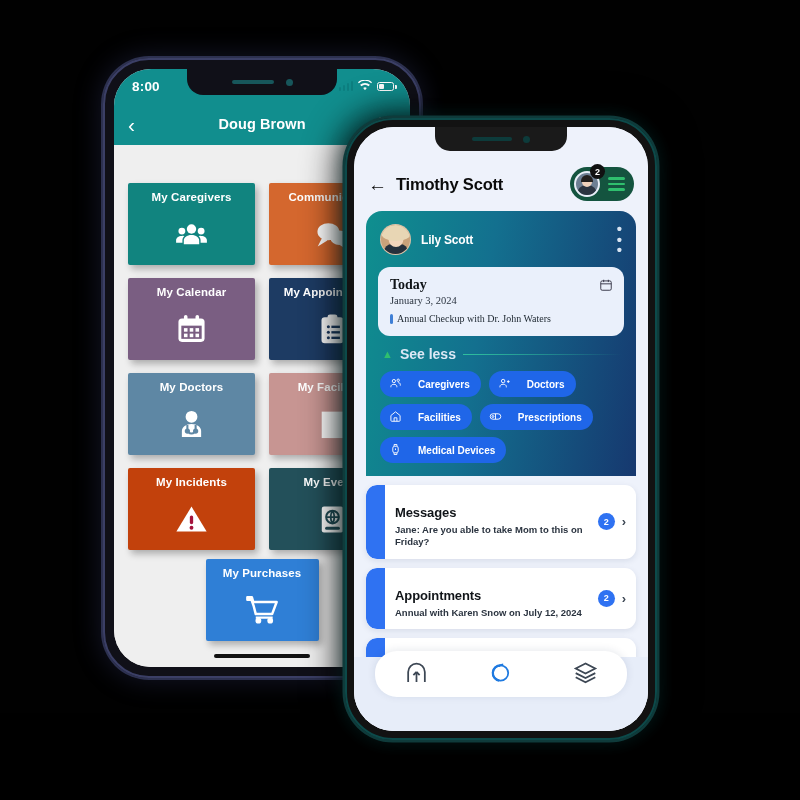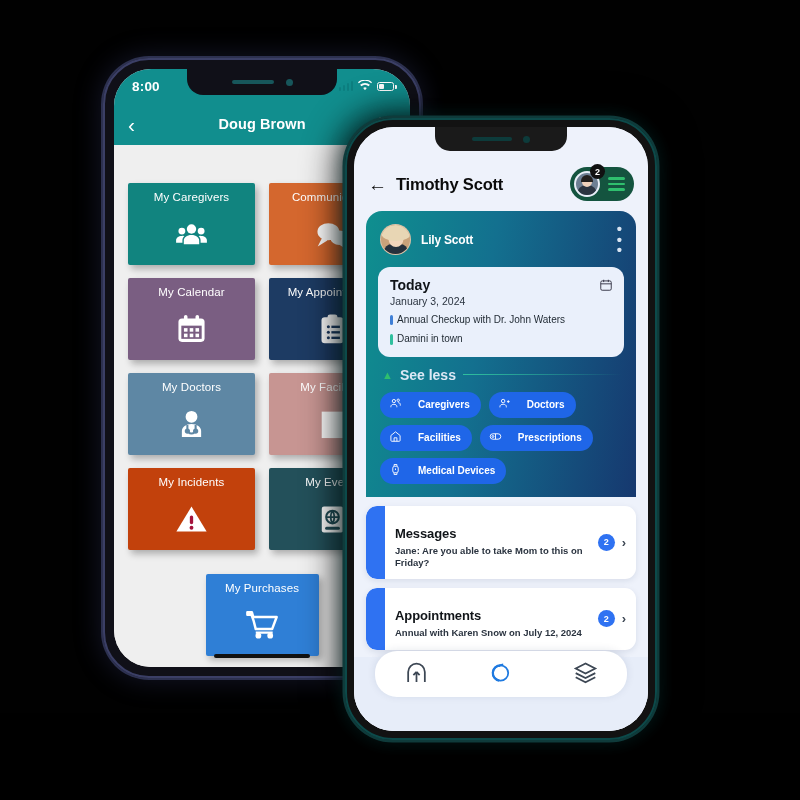--- a/index.html
+++ b/index.html
@@ -67,24 +67,24 @@
   .l-ham i:nth-child(1){width:17px}.l-ham i:nth-child(2){width:13px}.l-ham i:nth-child(3){width:17px}
 
   .l-body { background:#efefef; height: calc(100% - 76px); padding: 38px 14px 0 14px; }
   .tile-grid { display:grid; grid-template-columns: 1fr 1fr; gap: 13px 14px; }
   .tile {
     height: 82px; border-radius: 2px; color:#fff;
     display:flex; flex-direction:column; align-items:center;
     padding-top: 8px;
     box-shadow: 3px 4px 7px rgba(0,0,0,.28);
   }
-  .tile .tl { font-size: 11.5px; font-weight: normal; letter-spacing:.1px; white-space:nowrap; }
+  .tile .tl { font-size: 11.5px; font-weight: bold; letter-spacing:.1px; white-space:nowrap; }
   .tile .ti { flex:1; display:flex; align-items:center; justify-content:center; }
   .tile svg { width: 33px; height: 33px; fill:#fff; }
-  .wide-wrap { display:flex; justify-content:center; margin-top: 24px; }
+  .wide-wrap { display:flex; justify-content:center; margin-top: 9px; }
   .tile-wide { width: 113px; }
   .home-ind { position:absolute; bottom:9px; left:50%; transform:translateX(-50%);
               width:96px; height:4px; border-radius:3px; background:#111; }
 
   
   .phone-right {
     position: absolute; left: 345px; top: 118px;
     width: 312px; height: 622px;
     border-radius: 48px;
     background: #121212;
@@ -122,21 +122,21 @@
   .hero-top { display:flex; align-items:center; gap:10px; padding: 1px 2px 11px 2px; }
   .hero-av { width:31px; height:31px; border-radius:50%; overflow:hidden; position:relative;
              background:#c9a27a; border:1px solid rgba(255,255,255,.35); }
   .hero-av .hair{position:absolute;left:50%;top:0;transform:translateX(-50%);width:30px;height:16px;border-radius:50%;background:#e8d6b4;}
   .hero-av .face{position:absolute;left:50%;top:6px;transform:translateX(-50%);width:15px;height:16px;border-radius:50%;background:#f3d5bb;}
   .hero-av .body{position:absolute;left:50%;bottom:0;transform:translateX(-50%);width:24px;height:10px;border-radius:8px 8px 0 0;background:#26303c;}
   .hero-name { color:#fff; font-size:12px; font-weight:bold; letter-spacing:-.2px;}
   .hero-dots { margin-left:auto; color:#d8e4f2; font-size:15px; line-height:.7; letter-spacing:0;}
   .hero-dots b{display:block;}
 
-  .today-card { background:#eaf0fb; border-radius:12px; padding:10px 12px 11px 12px; position:relative;}
+  .today-card { background:#eaf0fb; border-radius:12px; padding:10px 12px 11px 12px; position:relative;font-family:Liberation Serif, serif;}
   .today-h { font-size:14px; font-weight:bold; color:#101418; }
   .today-d { font-size:10.5px; color:#2b3440; margin-top:2px; }
   .cal-ic { position:absolute; right:11px; top:11px; width:14px;height:14px; }
   .cal-ic svg{width:14px;height:14px;stroke:#334; fill:none; stroke-width:1.6;}
   .ev { font-size:10px; color:#1d2730; margin-top:7px; padding-left:7px; position:relative; line-height:1.25;}
   .ev::before{content:'';position:absolute;left:0;top:1px;bottom:1px;width:2.5px;border-radius:2px;}
   .ev.b::before{background:#3f7fd6;}
   .ev.g::before{background:#2fbf9e;}
 
   .see-less { display:flex; align-items:center; gap:7px; padding: 10px 2px 9px 4px;}
@@ -389,21 +389,20 @@
         <div class="today-card">
           <div class="today-h">Today</div>
           <div class="today-d">January 3, 2024</div>
           <span class="cal-ic">
             <svg viewBox="0 0 24 24">
                 <rect x="3" y="5" width="18" height="16" rx="2.5"></rect>
                 <path d="M3 10h18M8 3v4M16 3v4"></path>
               </svg>
           </span>
           <div class="ev b">Annual Checkup with Dr. John Waters</div>
-          <div class="ev g">Damini in town</div>
         </div>
 
         <div class="see-less">
           <span class="chev">▲</span>
           <span class="txt">See less</span>
           <span class="rule"></span>
         </div>
 
         <div class="r-chips">
           <span class="chip">

